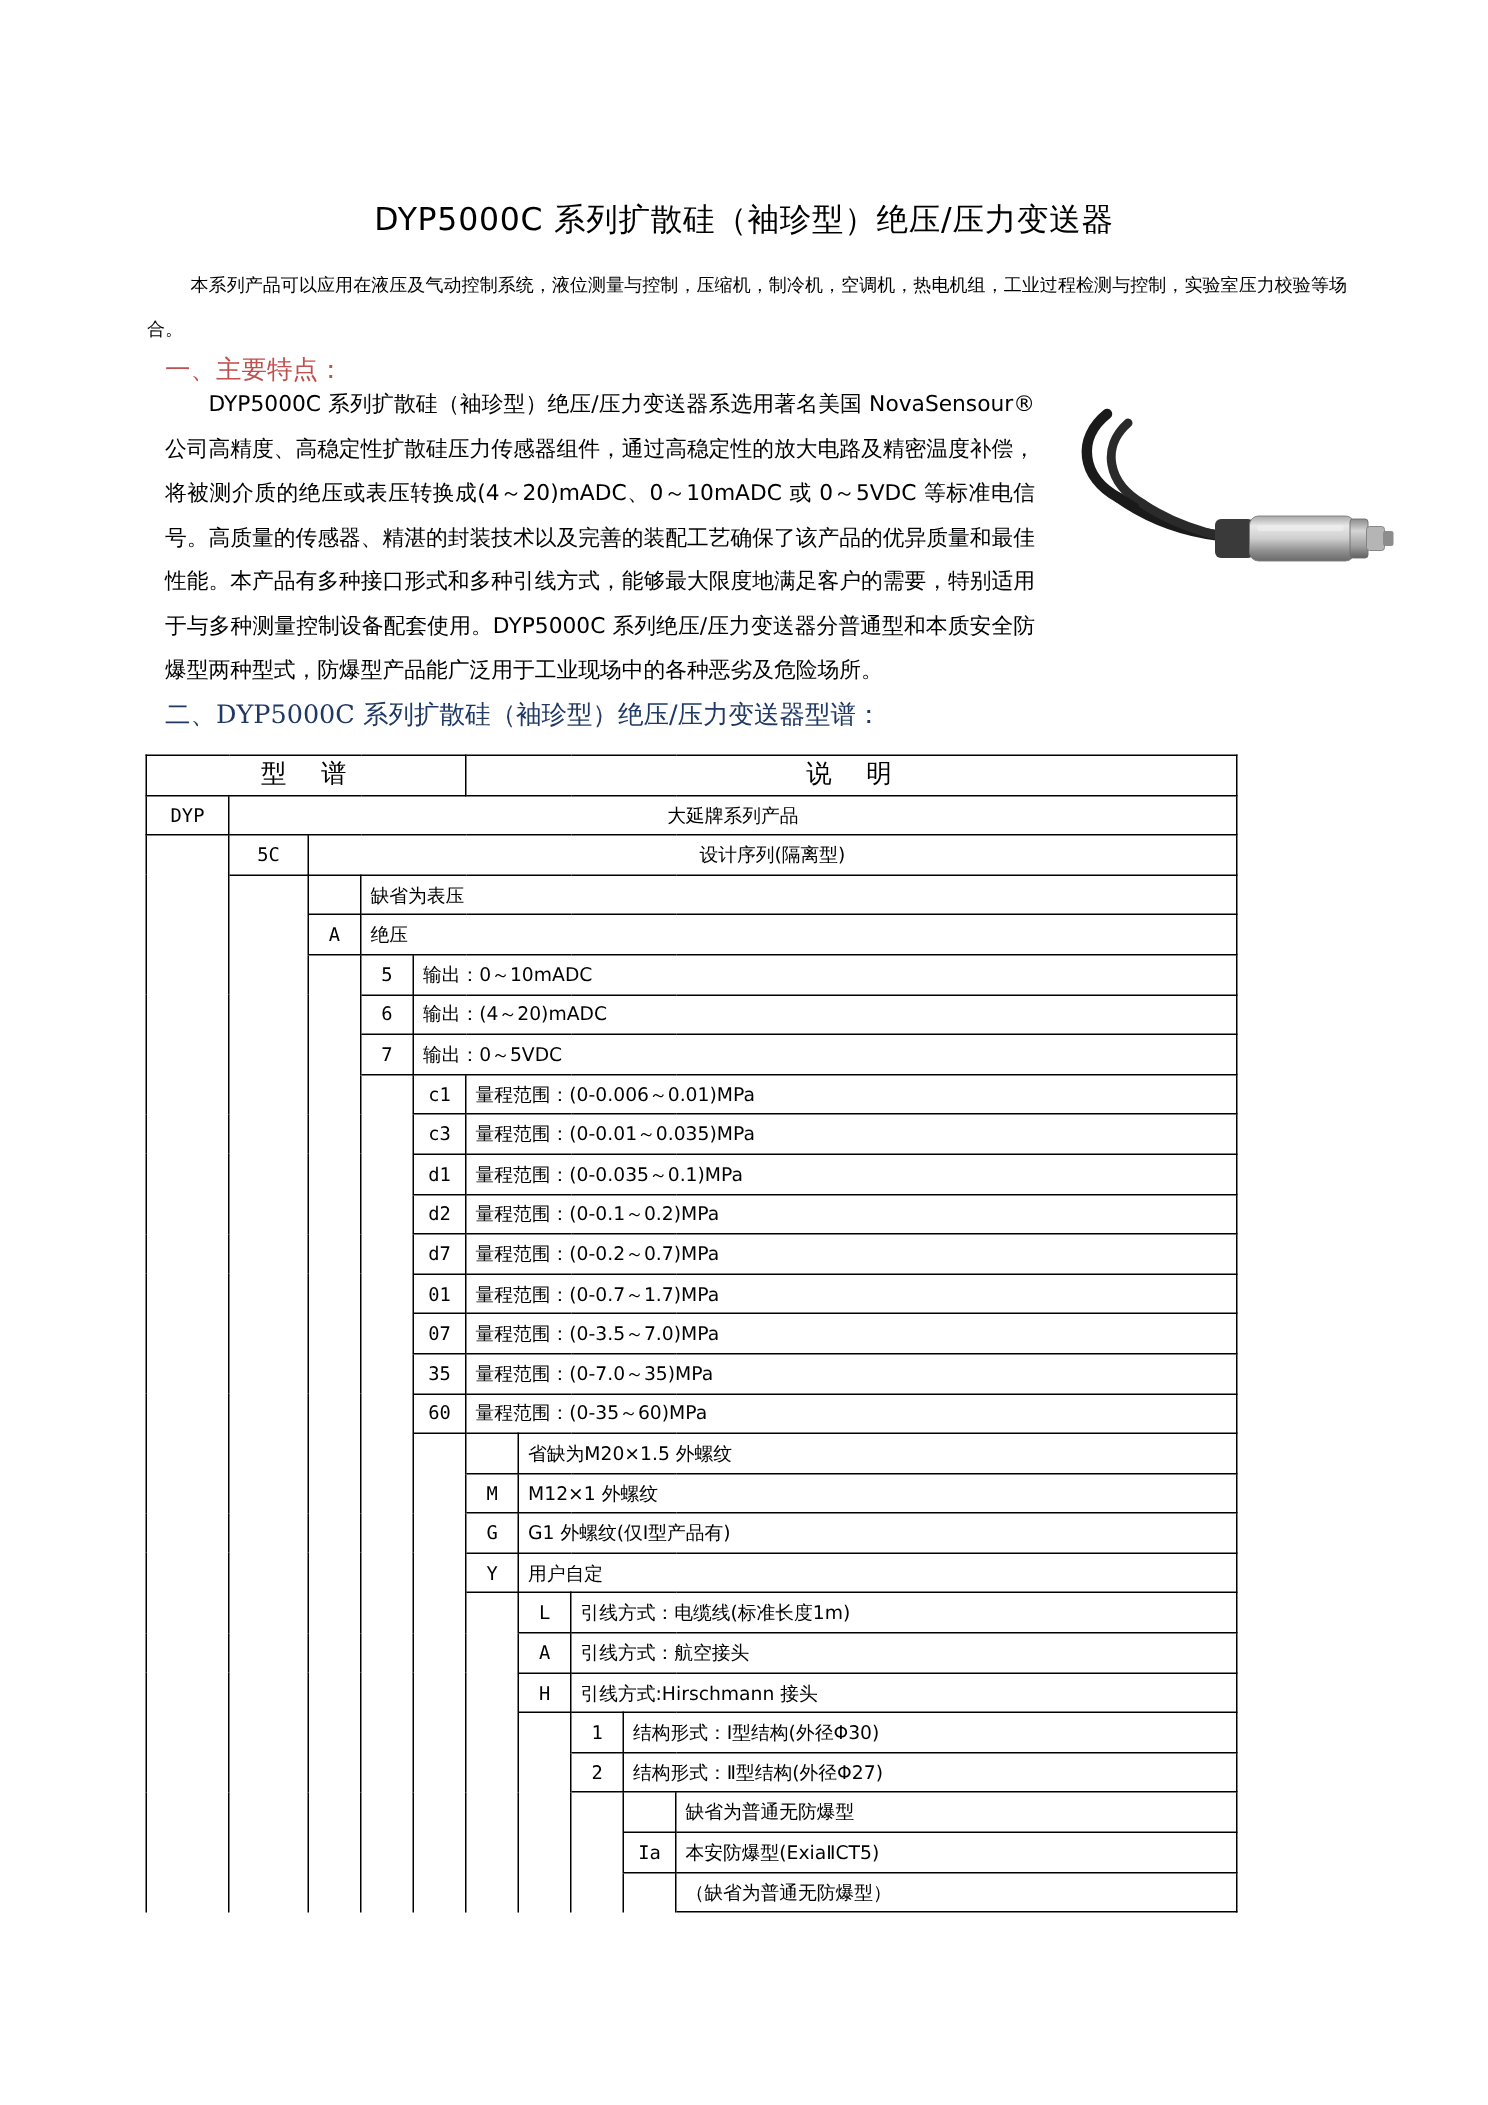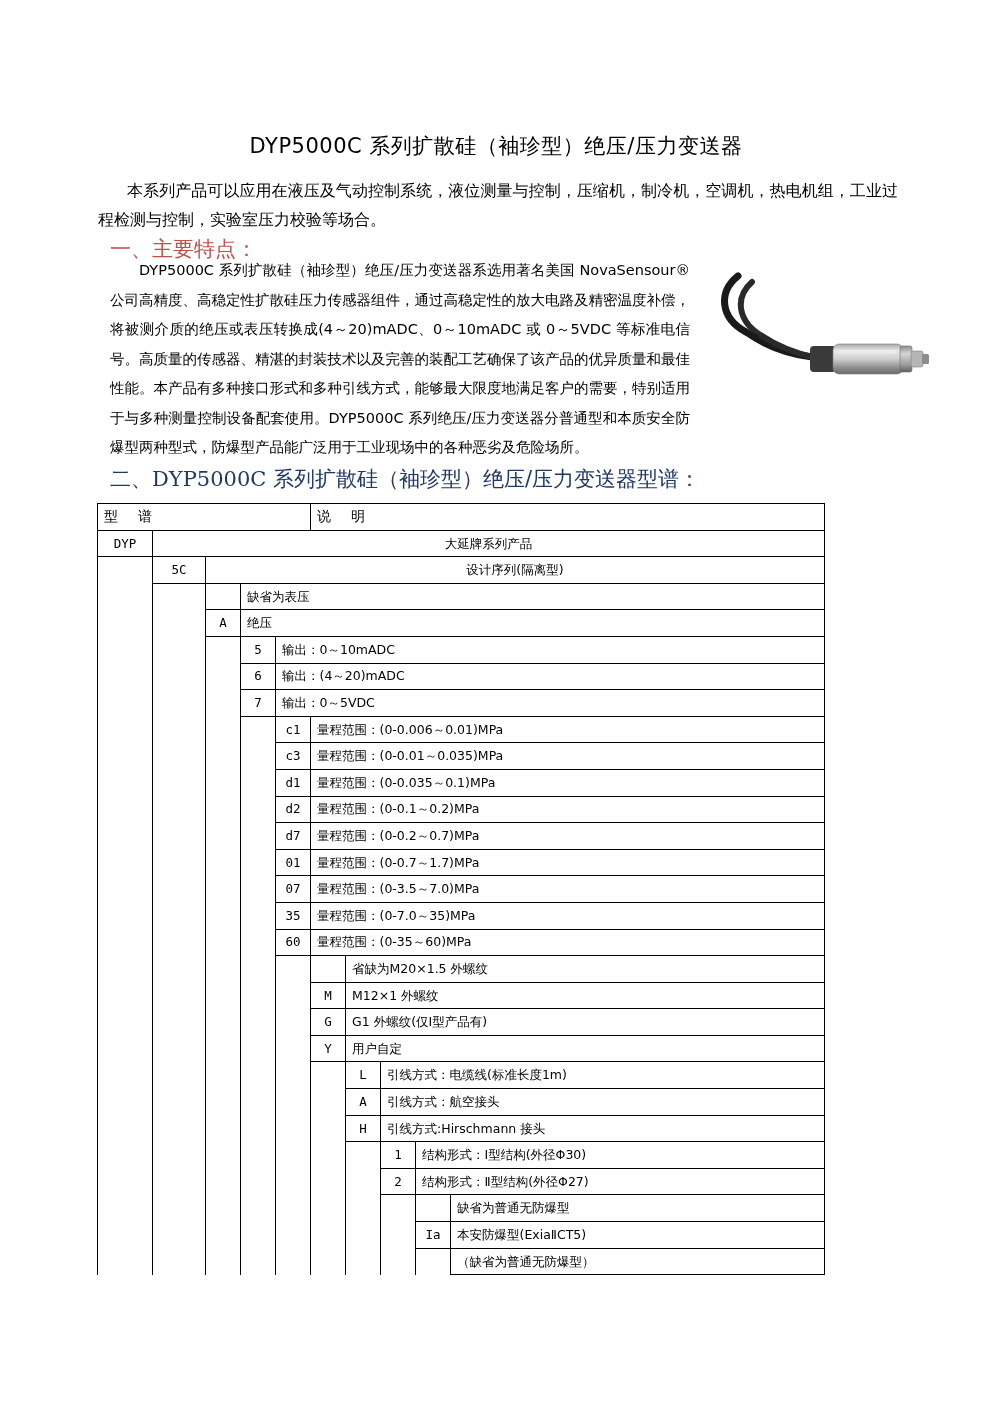--- a/index.html
+++ b/index.html
@@ -27,35 +27,35 @@
     top: 132px;
     width: 992px;
     text-align: center;
     font-size: 21px;
     font-family: "DejaVu Serif", serif;
     letter-spacing: 0.5px;
     color: #000;
   }
   .para {
     position: absolute;
-    font-size: 16px;
+    font-size: 12px;
     line-height: 29px;
     font-family: "DejaVu Serif", serif;
     text-align: justify;
     color: #000;
   }
   #intro-para {
     left: 98px;
     top: 176px;
     width: 800px;
     text-indent: 29px;
   }
   .section-heading {
     position: absolute;
-    font-size: 21px;
+    font-size: 17px;
     font-family: "DejaVu Serif", serif;
     color: #1f3864;
   }
   #heading-1 {
     left: 110px;
     top: 235px;
     color: #c0504d;
   }
   #heading-2 {
     left: 110px;
@@ -95,22 +95,22 @@
   .spec-table td {
     border: 1px solid #000;
     height: 25.6px;
     padding: 0 6px;
     vertical-align: middle;
     line-height: 1.1;
     white-space: nowrap;
     overflow: hidden;
   }
   .spec-table td.hdr {
-    text-align: left;
-    font-size: 14px;
+    text-align: center;
+    font-size: 17px;
     letter-spacing: 3px;
     font-family: "DejaVu Serif", serif;
   }
   .spec-table td.ctr {
     text-align: center;
   }
   .spec-table td.blank {
     border-left: 1px solid #000;
     border-right: 1px solid #000;
     border-top: none;

